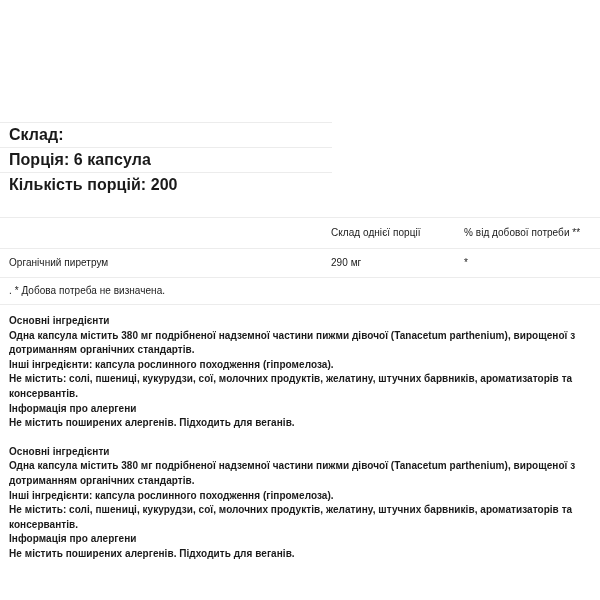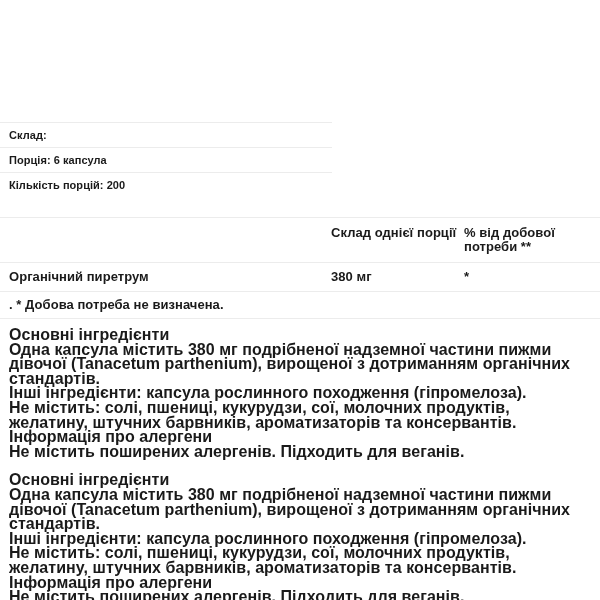--- a/index.html
+++ b/index.html
@@ -35,42 +35,42 @@
     background: #ececec;
     width: 100%;
   }
   .rule.short {
     width: 332px;
   }
 
   
   .info-row {
     padding: 5px 0 5px 9px;
-    font-size: 11px;
+    font-size: 16px;
     font-weight: bold;
     line-height: 14px;
     letter-spacing: 0.05px;
     white-space: nowrap;
   }
 
   
   .block-gap {
     height: 20px;
   }
 
   
   .facts-table {
     width: 100%;
     border-collapse: collapse;
     table-layout: fixed;
   }
   .facts-table td {
     vertical-align: top;
-    font-size: 13px;
-    font-weight: bold;
+    font-size: 10px;
+    font-weight: normal;
     line-height: 14px;
     letter-spacing: 0.05px;
     padding: 0;
   }
   .col-name   { width: 322px; padding-left: 9px !important; }
   .col-amount { width: 133px; }
   .col-dv     { width: 145px; }
 
   tr.head-row td {
     padding-top: 8px !important;
@@ -89,21 +89,21 @@
   tr.bordered td {
     border-top: 1px solid #ececec;
   }
   tr.bordered-bottom td {
     border-bottom: 1px solid #ececec;
   }
 
   
   .narrative {
     padding: 0 18px 0 9px;
-    font-size: 16px;
+    font-size: 10px;
     font-weight: bold;
     line-height: 14.6px;
     letter-spacing: 0.05px;
   }
   .narrative.first {
     padding-top: 9px;
   }
   .narrative.second {
     padding-top: 14px;
   }
@@ -134,21 +134,21 @@
   <table class="facts-table">
     <tbody>
       <tr class="head-row bordered">
         <td class="col-name"></td>
         <td class="col-amount">Склад однієї порції</td>
         <td class="col-dv">% від добової потреби **</td>
       </tr>
 
       <tr class="data-row bordered">
         <td class="col-name">Органічний пиретрум</td>
-        <td class="col-amount">380 мг</td>
+        <td class="col-amount">290 мг</td>
         <td class="col-dv">*</td>
       </tr>
 
       <tr class="note-row bordered bordered-bottom">
         <td colspan="3">. * Добова потреба не визначена.</td>
       </tr>
     </tbody>
   </table>
 
   <div class="narrative first">

